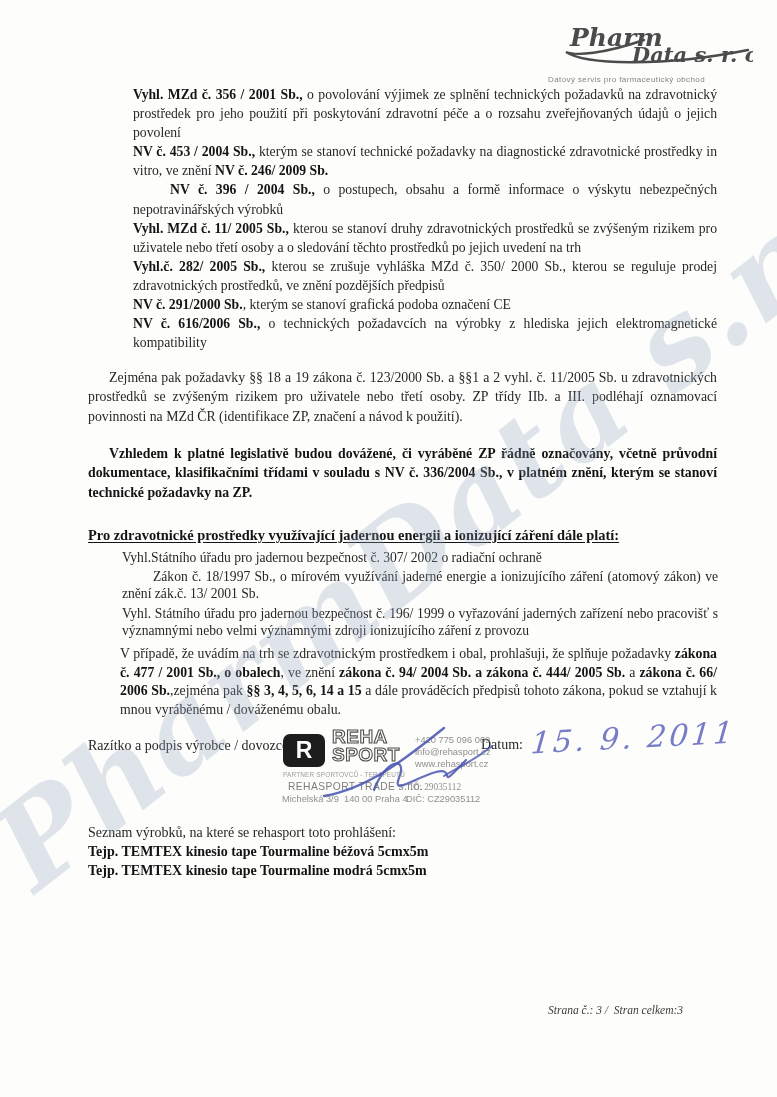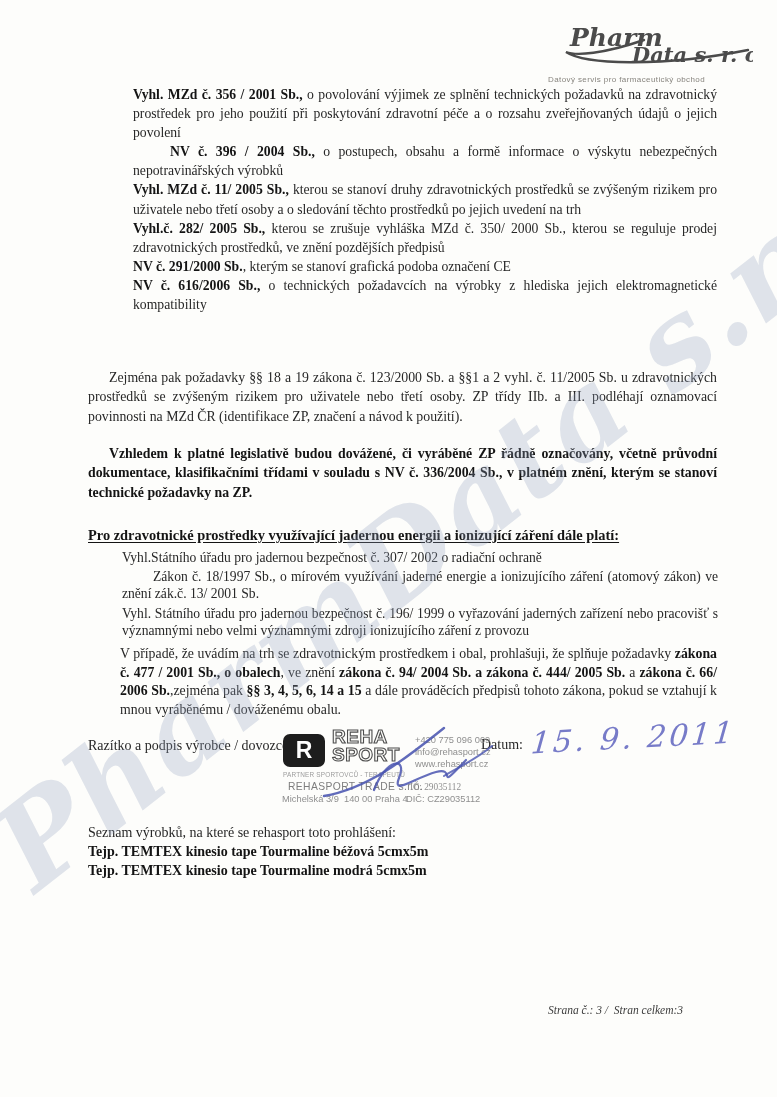--- a/index.html
+++ b/index.html
@@ -94,20 +94,21 @@
     <svg width="205" height="48" viewBox="0 0 205 48">
       <text x="22" y="24" font-family="DejaVu Serif, serif" font-style="italic" font-weight="bold" font-size="25" fill="#4b4b4b">Pharm</text>
       <text x="84" y="40" font-family="DejaVu Serif, serif" font-style="italic" font-weight="bold" font-size="21" fill="#4b4b4b">Data s. r. o.</text>
       <path d="M96,18 C55,32 28,34 18,30 C36,42 110,46 200,28" fill="none" stroke="#4b4b4b" stroke-width="2.4" stroke-linecap="round"></path>
     </svg>
     <div class="logo-tagline">Datový servis pro farmaceutický obchod</div>
   </div>
 
   <div class="abs reg-block just">
     <p><span class="b">Vyhl. MZd č. 356 / 2001 Sb.,</span><span> o povolování výjimek ze splnění technických požadavků na zdravotnický prostředek pro jeho použití při poskytování zdravotní péče a o rozsahu zveřejňovaných údajů o jejich povolení</span></p>
+    <p><span class="b">NV č. 453 / 2004 Sb.,</span><span> kterým se stanoví technické požadavky na diagnostické zdravotnické prostředky in vitro, ve znění </span><span class="b">NV č. 246/ 2009 Sb.</span></p>
     <p class="fl-indent"><span class="b">NV č. 396 / 2004 Sb.,</span><span> o postupech, obsahu a formě informace o výskytu nebezpečných nepotravinářských výrobků</span></p>
     <p><span class="b">Vyhl. MZd č. 11/ 2005 Sb.,</span><span> kterou se stanoví druhy zdravotnických prostředků se zvýšeným rizikem pro uživatele nebo třetí osoby a o sledování těchto prostředků po jejich uvedení na trh</span></p>
     <p><span class="b">Vyhl.č. 282/ 2005 Sb.,</span><span> kterou se zrušuje vyhláška MZd č. 350/ 2000 Sb., kterou se reguluje prodej zdravotnických prostředků, ve znění pozdějších předpisů</span></p>
     <p><span class="b">NV č. 291/2000 Sb.</span><span>, kterým se stanoví grafická podoba označení CE</span></p>
     <p><span class="b">NV č. 616/2006 Sb.,</span><span> o technických požadavcích na výrobky z hlediska jejich elektromagnetické kompatibility</span></p>
   </div>
 
   <p class="abs para-zejmena just">Zejména pak požadavky §§ 18 a 19 zákona č. 123/2000 Sb. a §§1 a 2 vyhl. č. 11/2005 Sb. u zdravotnických prostředků se zvýšeným rizikem pro uživatele nebo třetí osoby. ZP třídy IIb. a III. podléhají oznamovací povinnosti na MZd ČR (identifikace ZP, značení a návod k použití).</p>
 
   <p class="abs para-vzhledem just">Vzhledem k platné legislativě budou dovážené, či vyráběné ZP řádně označovány, včetně průvodní dokumentace, klasifikačními třídami v souladu s NV č. 336/2004 Sb., v platném znění, kterým se stanoví technické požadavky na ZP.</p>

